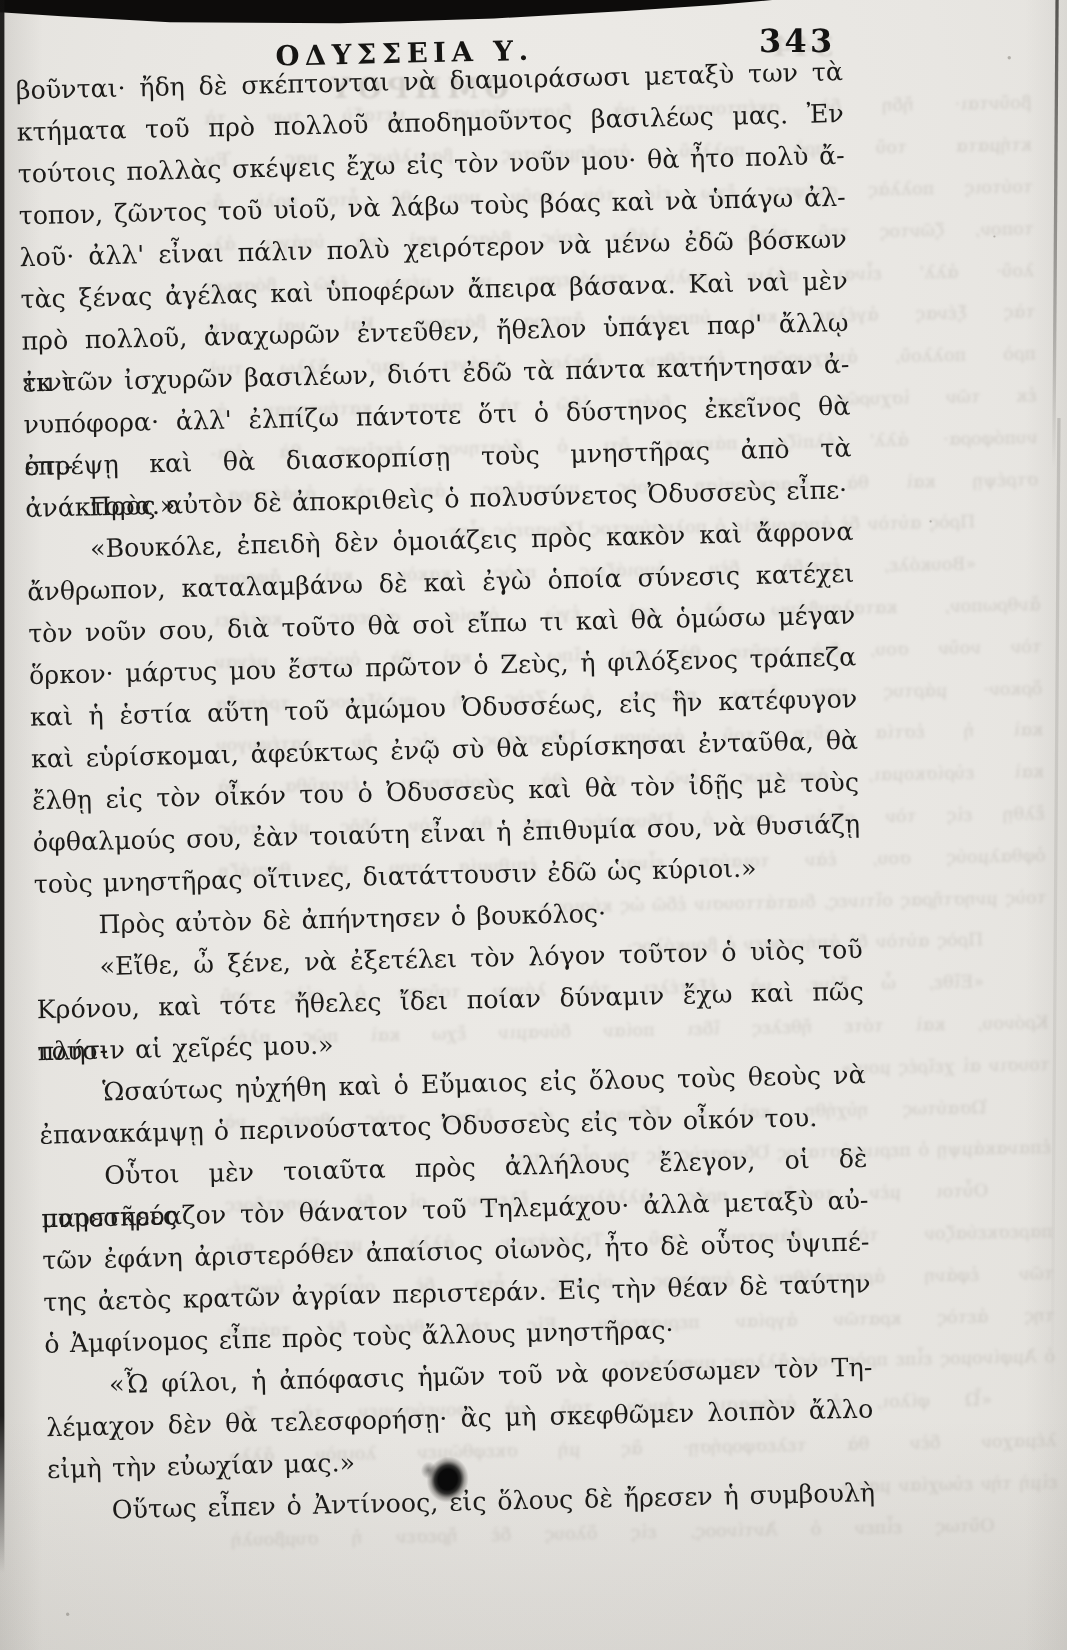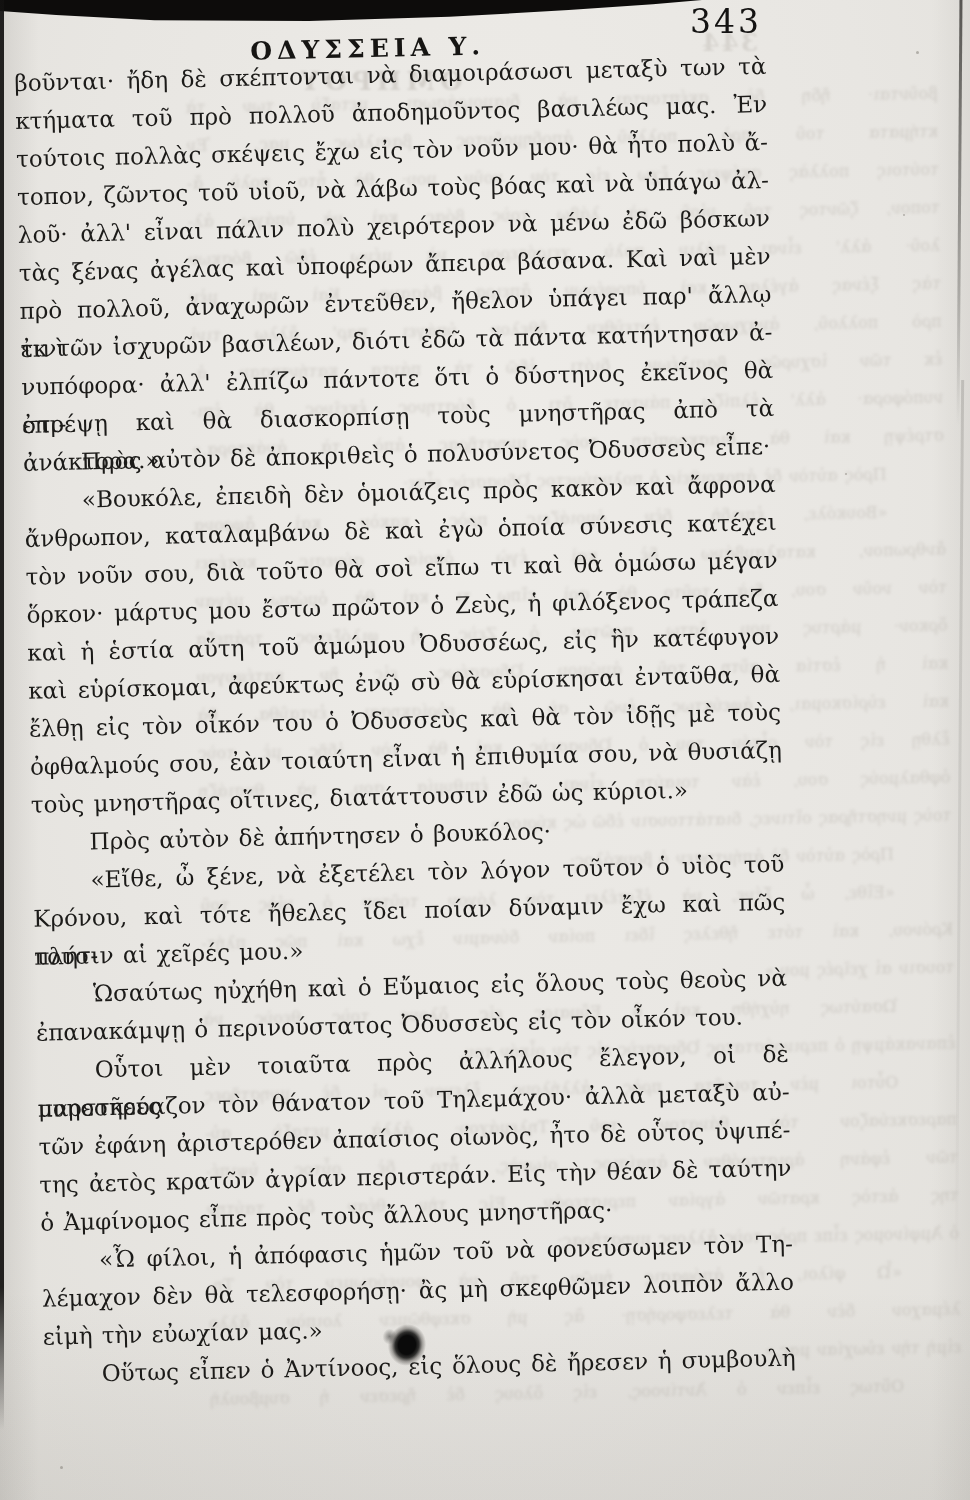--- a/index.html
+++ b/index.html
@@ -75,22 +75,22 @@
   }
   .running-head {
     position: absolute; left: 248px; top: 42px; width: 240px;
     text-align: center;
   }
   .head-title {
     font-weight: bold; font-size: 25px; letter-spacing: 5px;
     color: #161513;
   }
   .page-number {
-    position: absolute; left: 690px; top: 2px;
-    font-weight: normal; font-size: 33px; letter-spacing: 3px;
+    position: absolute; left: 690px; top: 20px;
+    font-weight: bold; font-size: 29px; letter-spacing: 3px;
     color: #141312;
   }
   .text-block {
     position: absolute; left: 14px; top: 64px; width: 752px;
     font-size: 23px;
     color: #1c1b19;
     text-rendering: optimizeLegibility;
   }
   .line {
     height: 38px; line-height: 38px;

